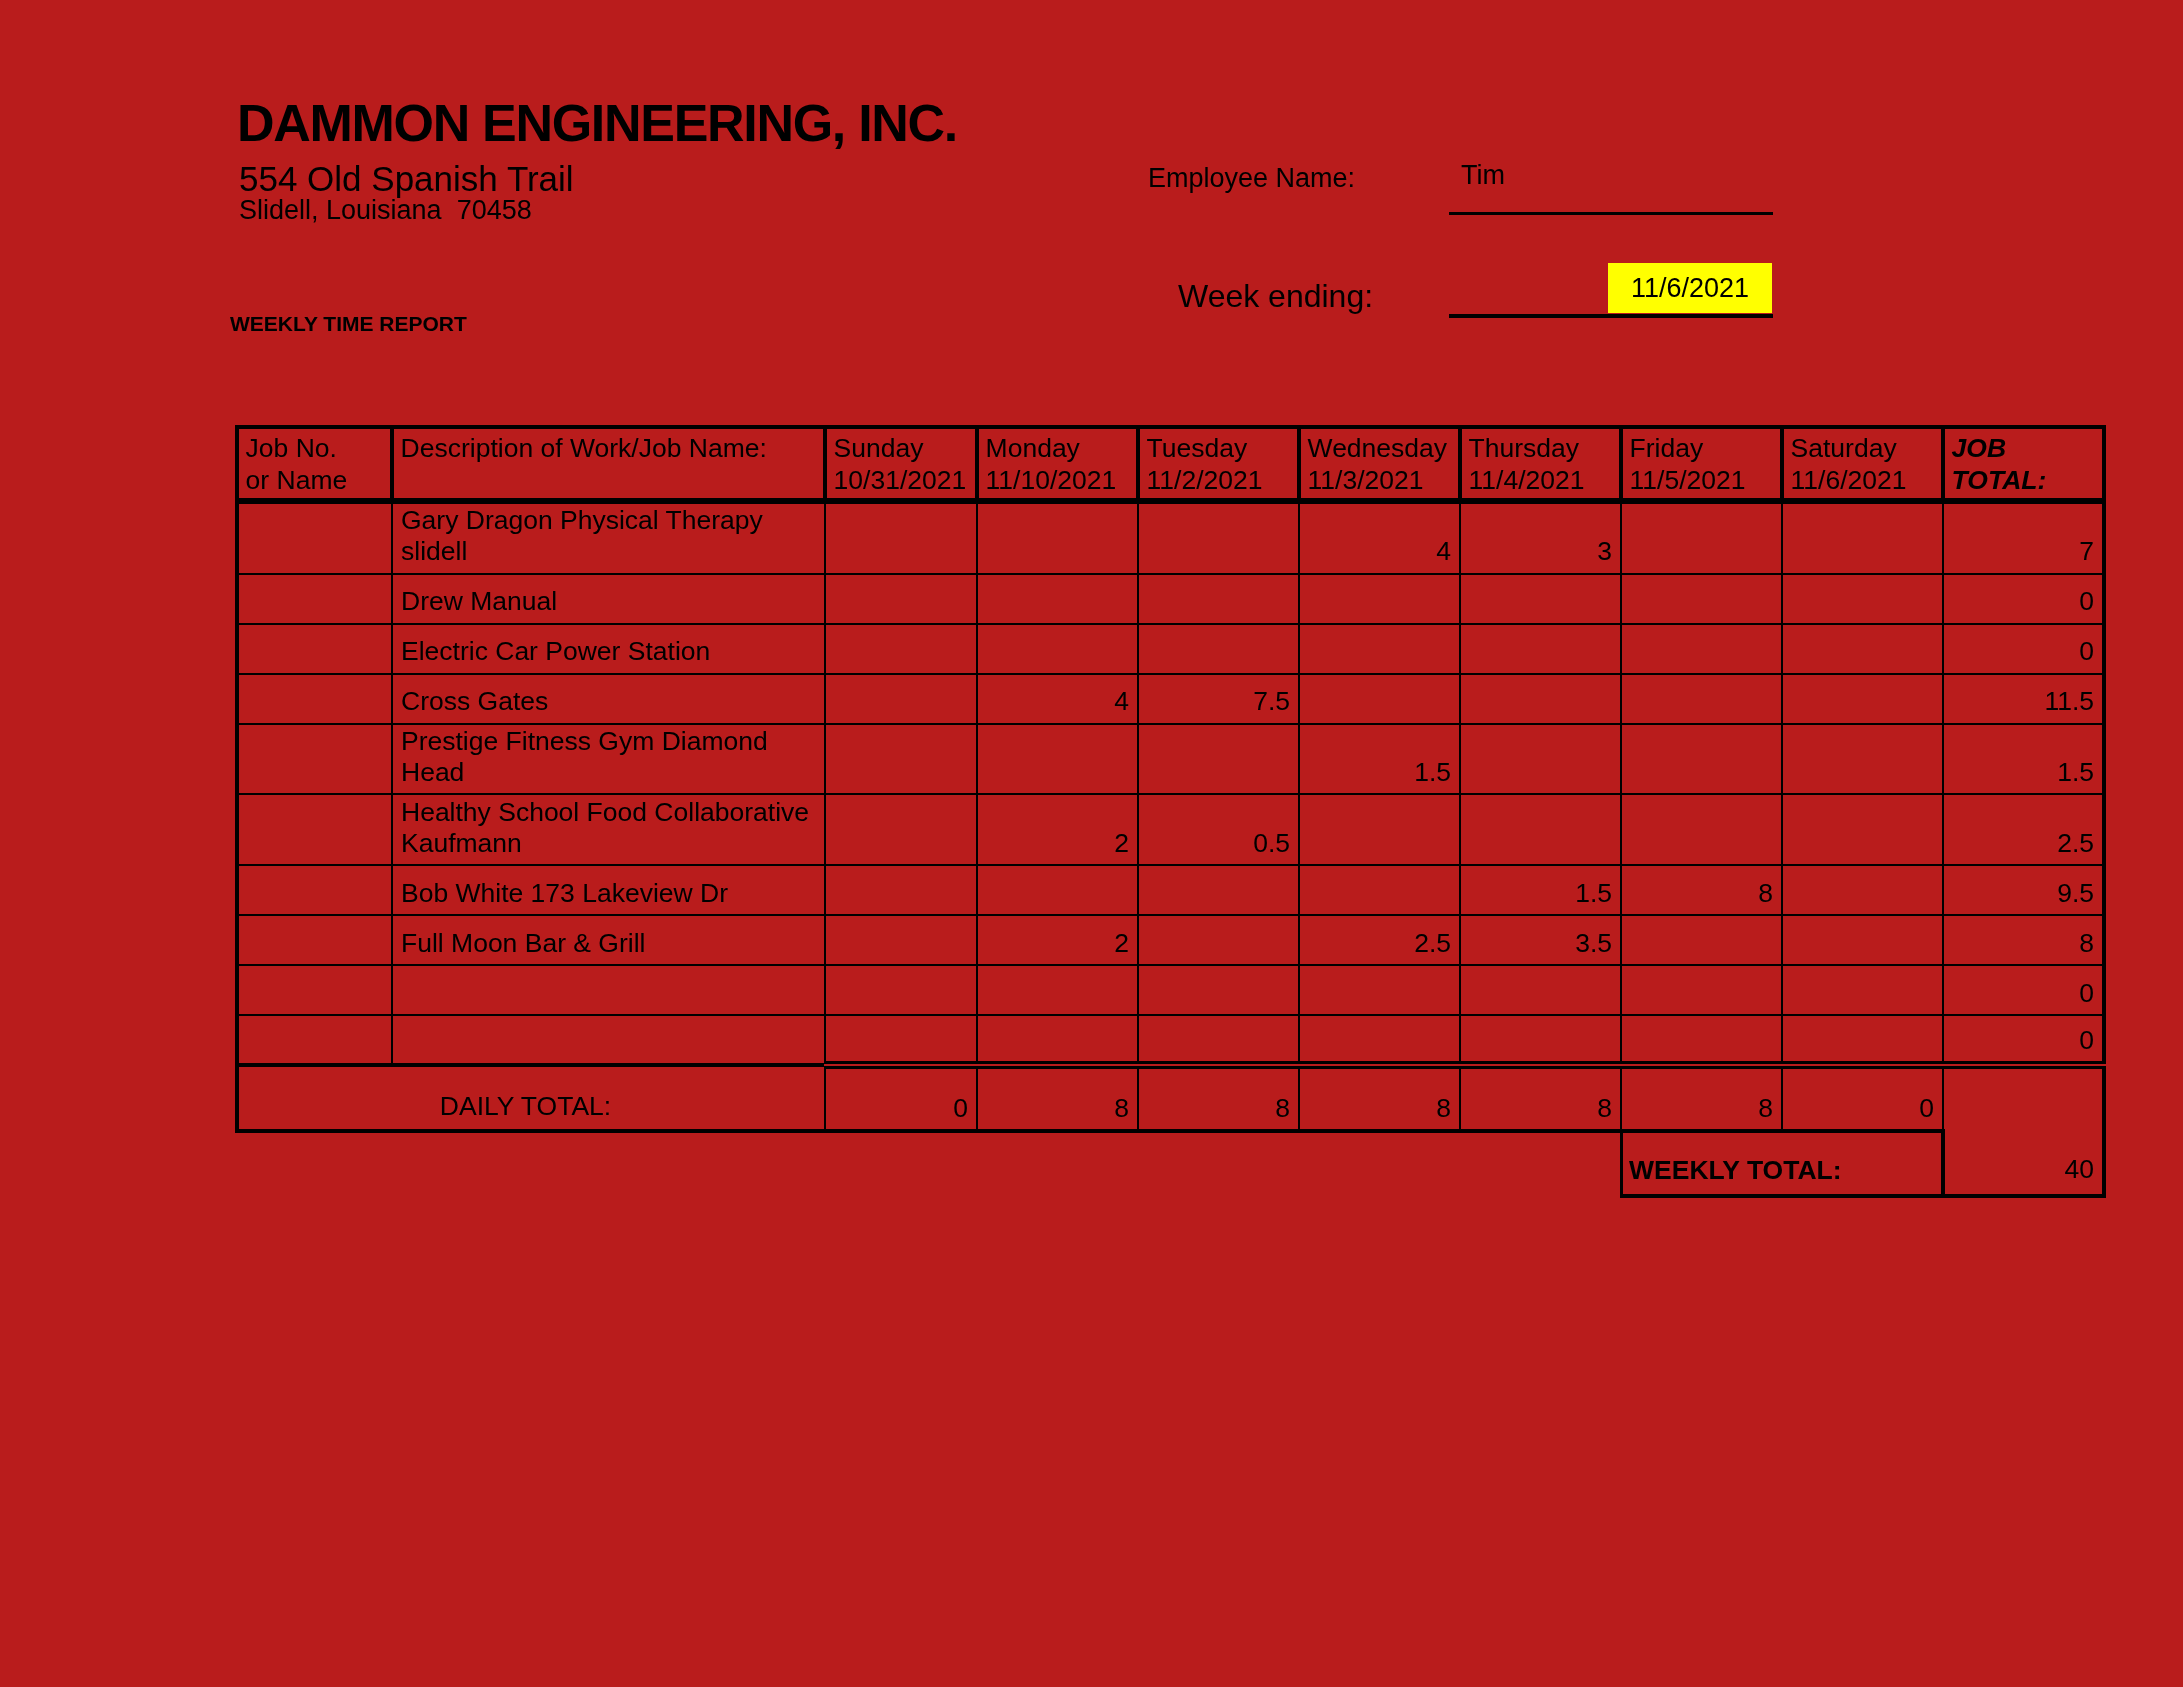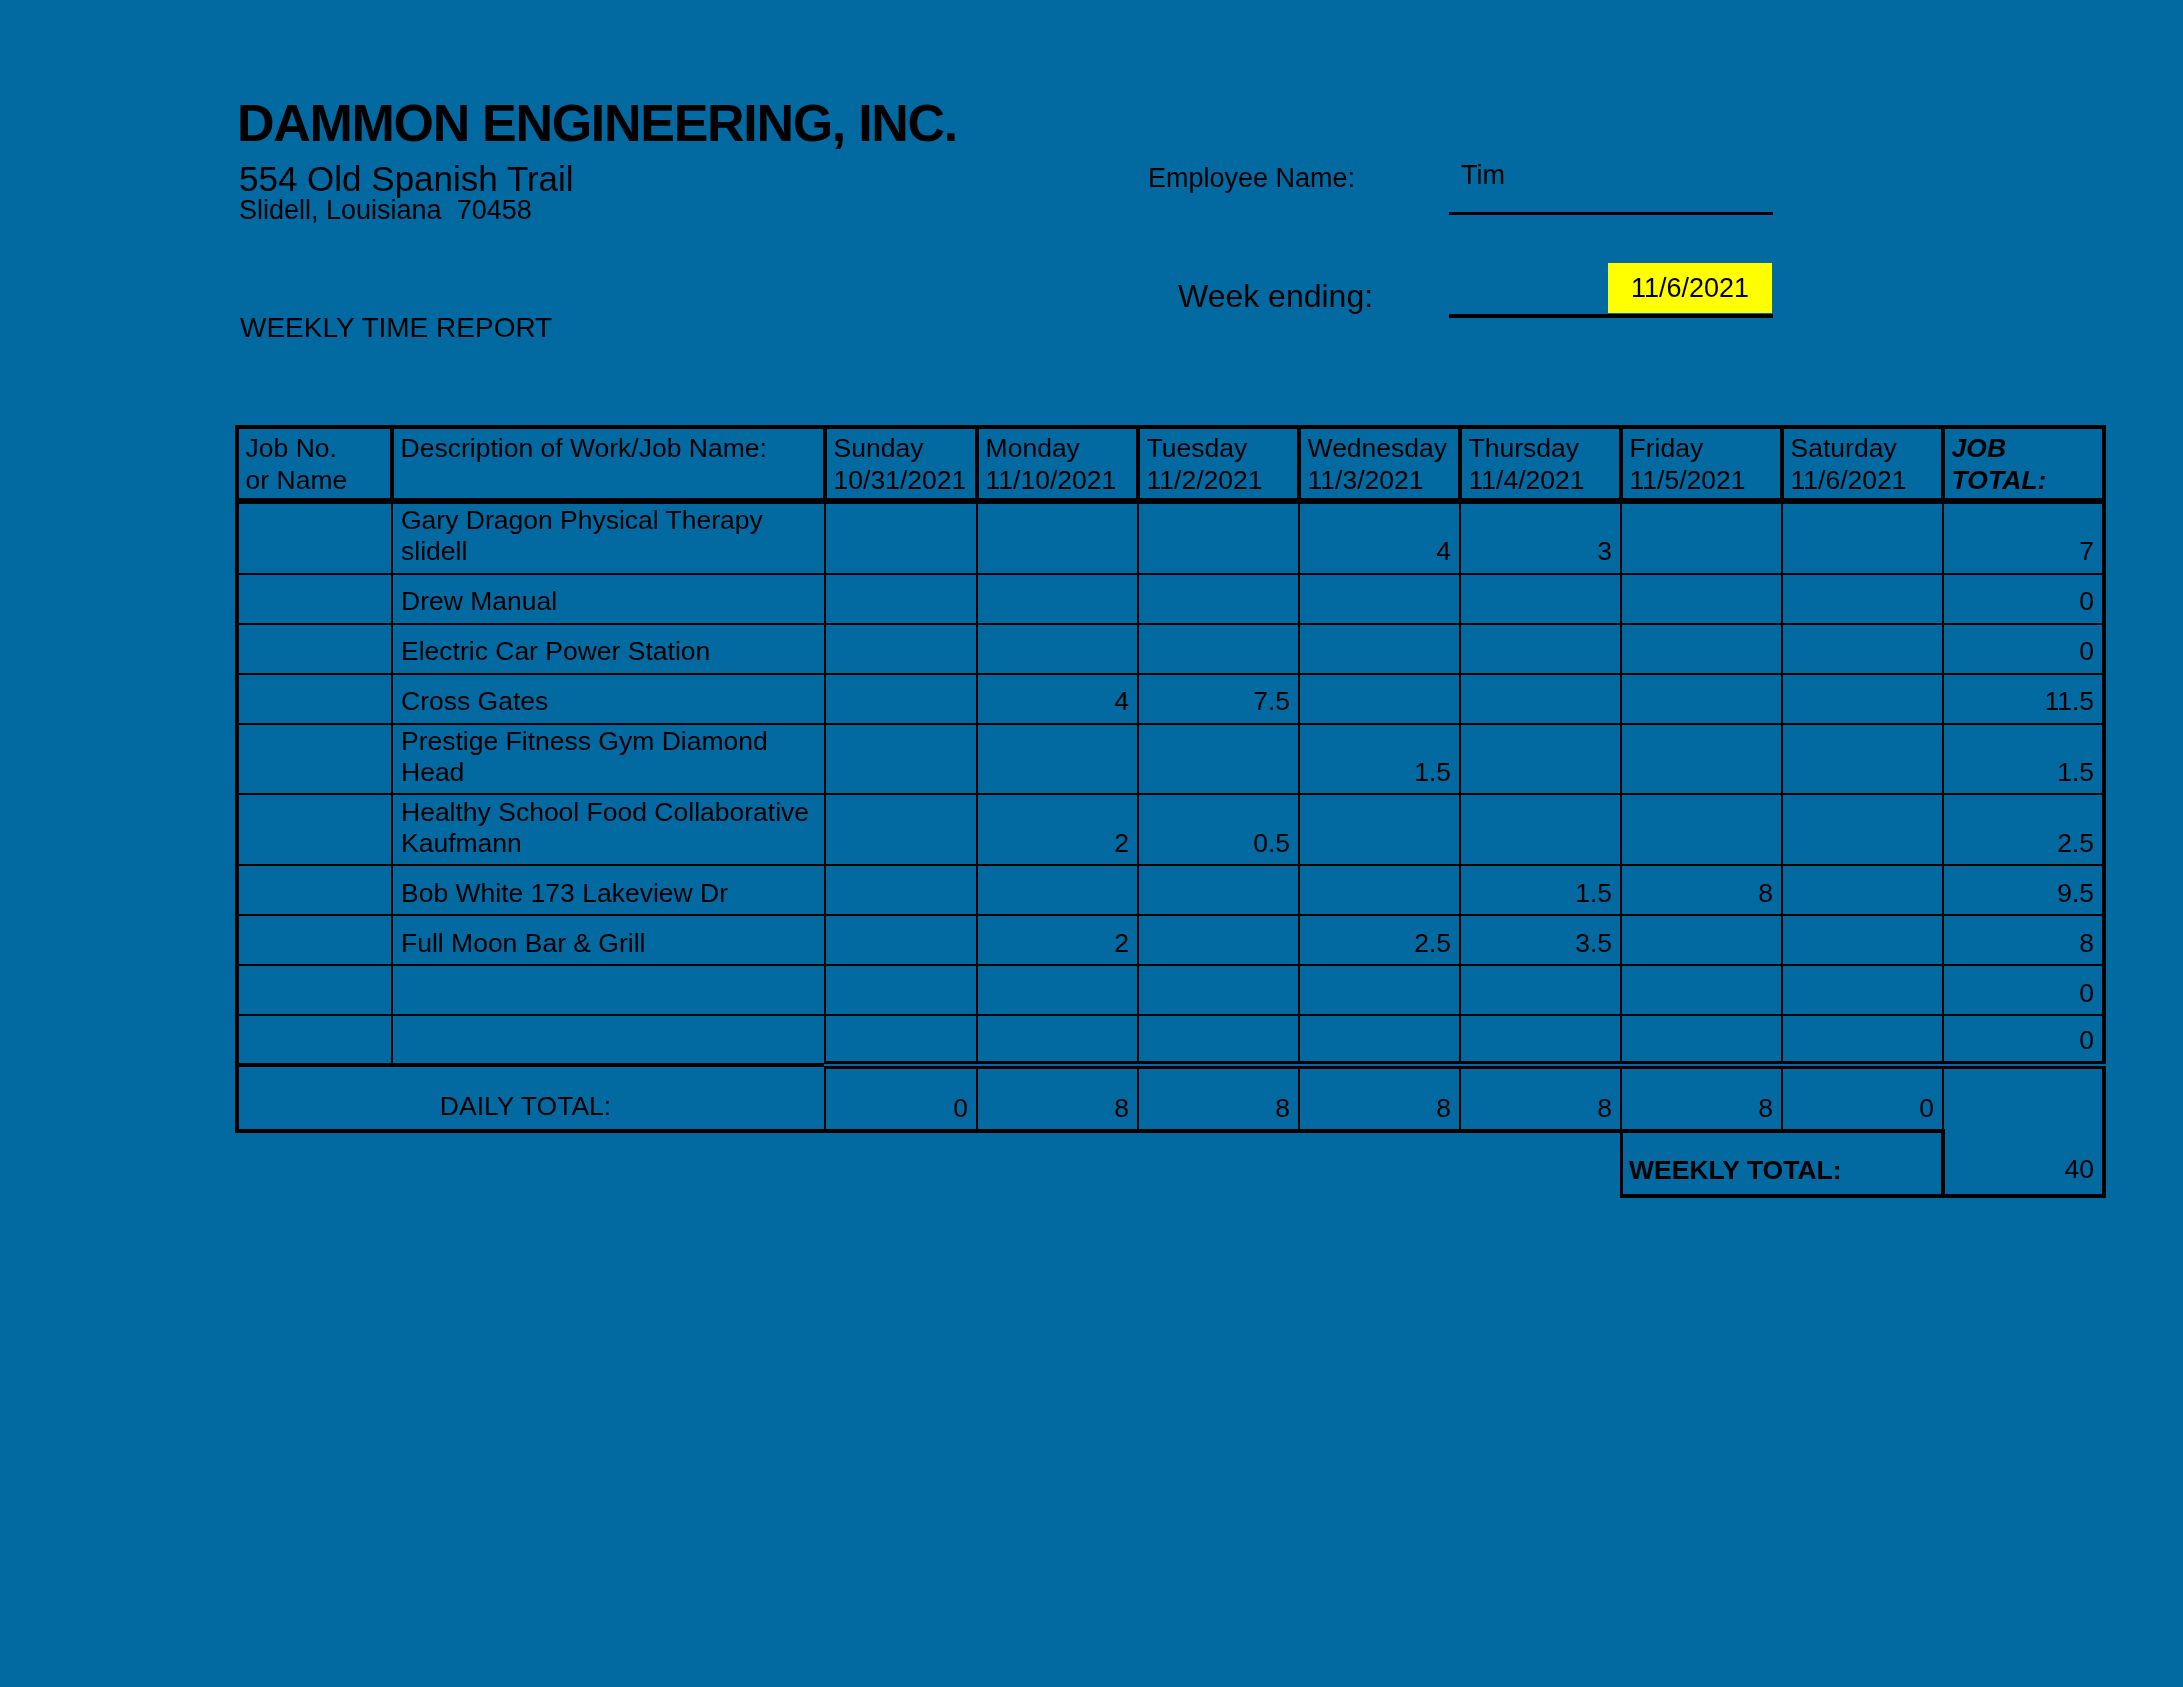--- a/index.html
+++ b/index.html
@@ -1,35 +1,35 @@
 <!DOCTYPE html>
 <html style="font-size:10.6px"><head>
 <meta charset="utf-8">
 <style>
   html, body { margin: 0; padding: 0; background: #e8e8e8; }
   .page {
     position: relative;
     width: 2183px;
     height: 1687px;
-    background: #0369a1;
+    background: #b91c1c;
     font-family: "Liberation Sans", sans-serif;
     color: #000000;
     overflow: hidden;
   }
   .abs { position: absolute; }
 
   
   .company-name {
     left: 237px; top: 93px;
     font-size: 52px; font-weight: bold; letter-spacing: -1.3px;
     white-space: nowrap;
   }
   .addr1 { left: 239px; top: 159px; font-size: 35px; }
   .addr2 { left: 239px; top: 195px; font-size: 27px; white-space: pre; }
-  .report-title { left: 240px; top: 312px; font-size: 28px; font-weight: normal; }
+  .report-title { left: 230px; top: 312px; font-size: 21px; font-weight: bold; }
 
   .employee-label { left: 1148px; top: 163px; font-size: 27px; text-align: center; }
   .employee-value { left: 1461px; top: 160px; font-size: 27px; }
   .employee-line  { left: 1449px; top: 212px; width: 324px; height: 3.3px; background: #000; }
 
   .week-label { left: 1178px; top: 278px; font-size: 32px; }
   .week-highlight {
     left: 1608px; top: 263px; width: 164px; height: 50px;
     background: #FFFF00;
     font-size: 27px; text-align: center; line-height: 50px;

